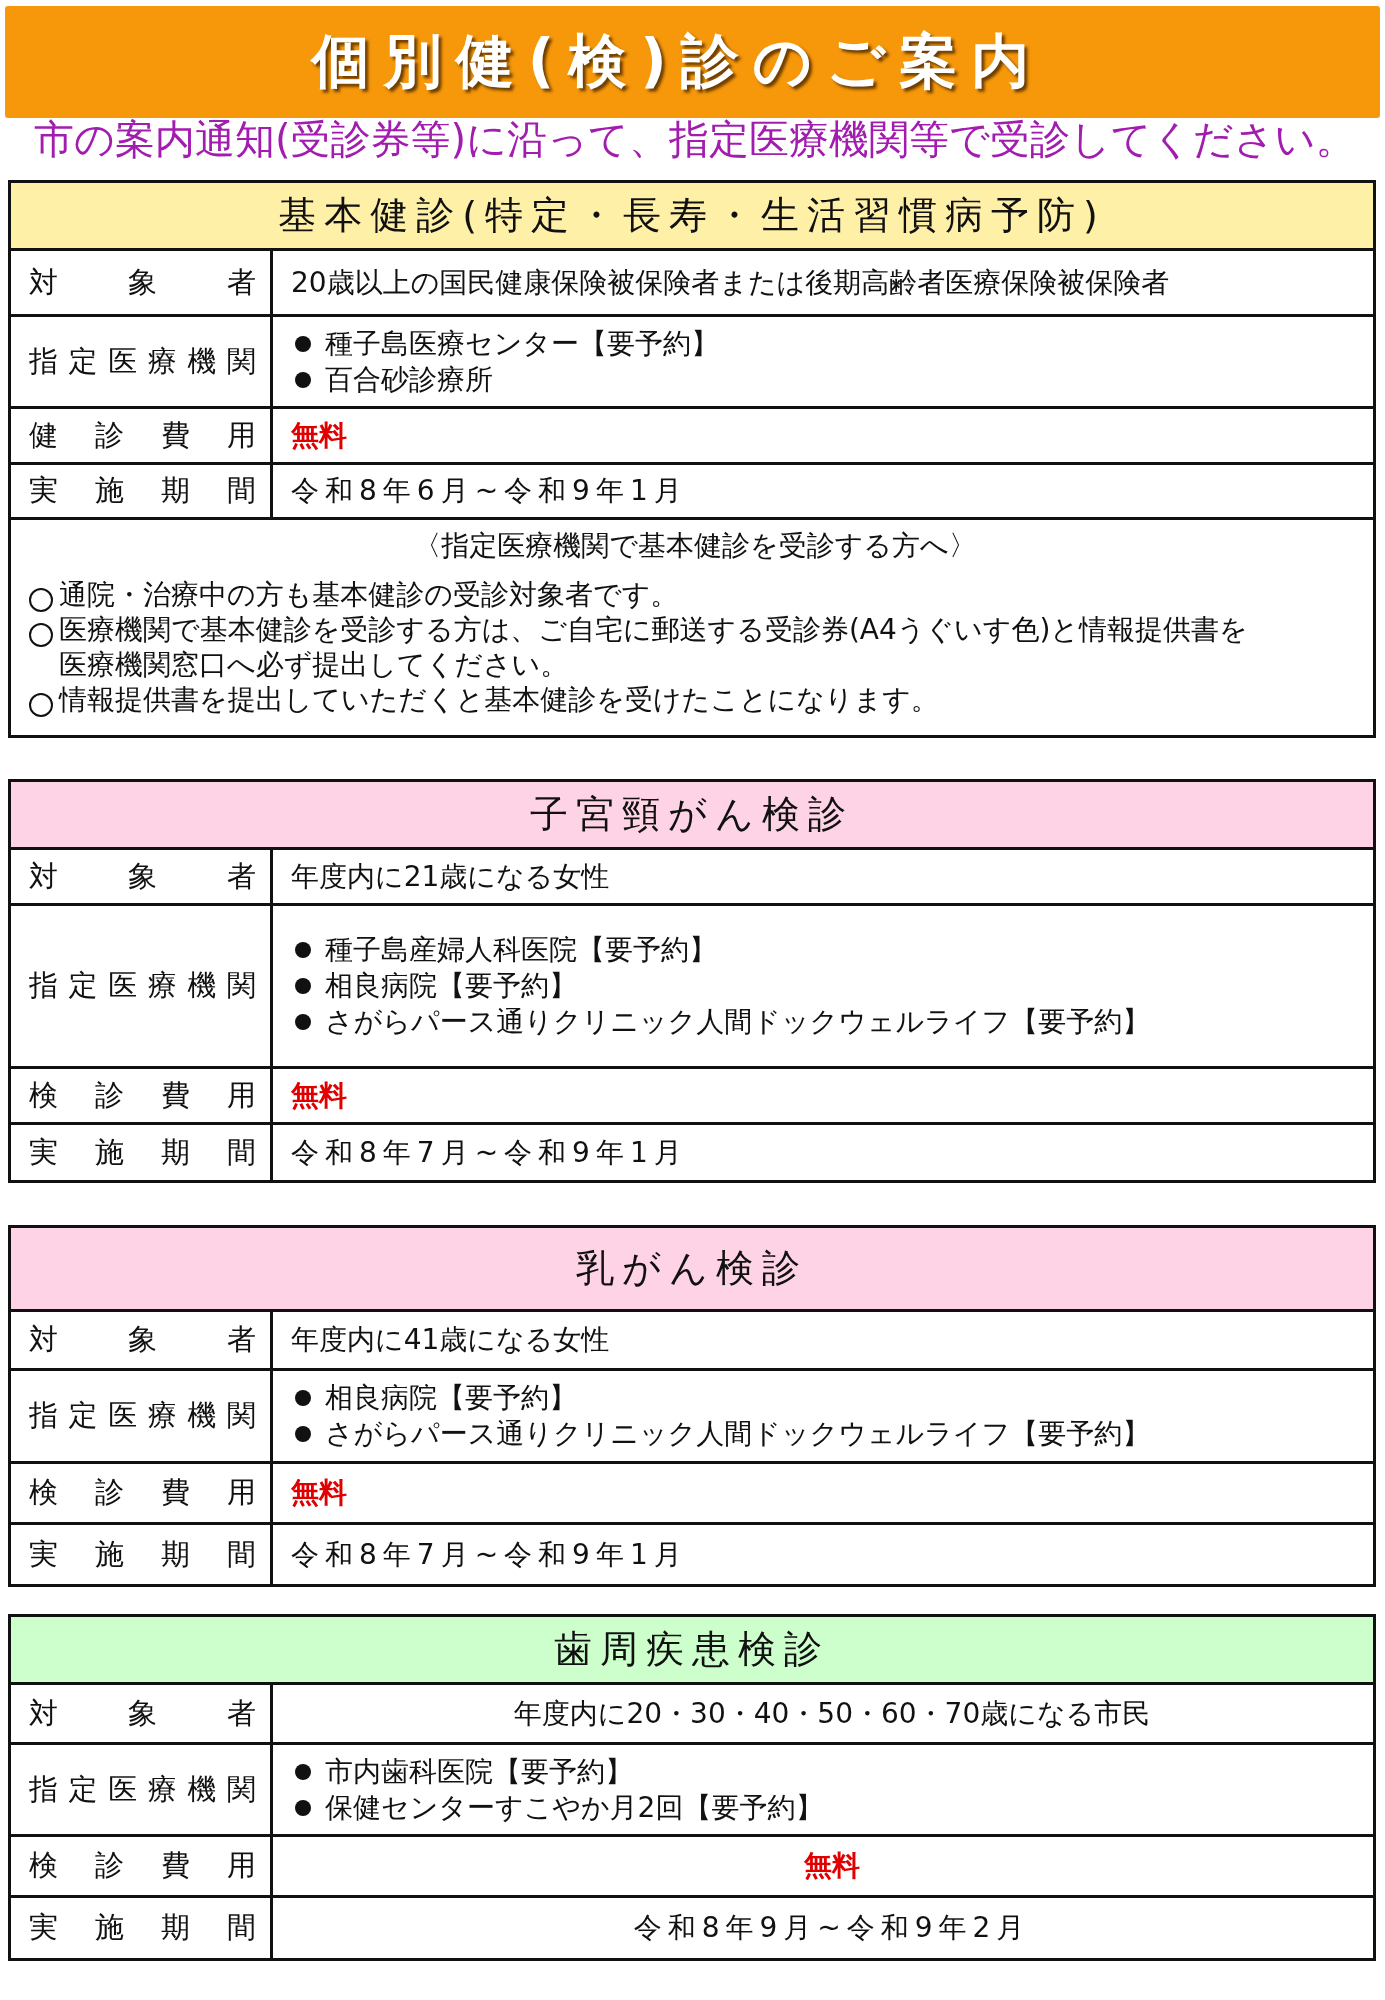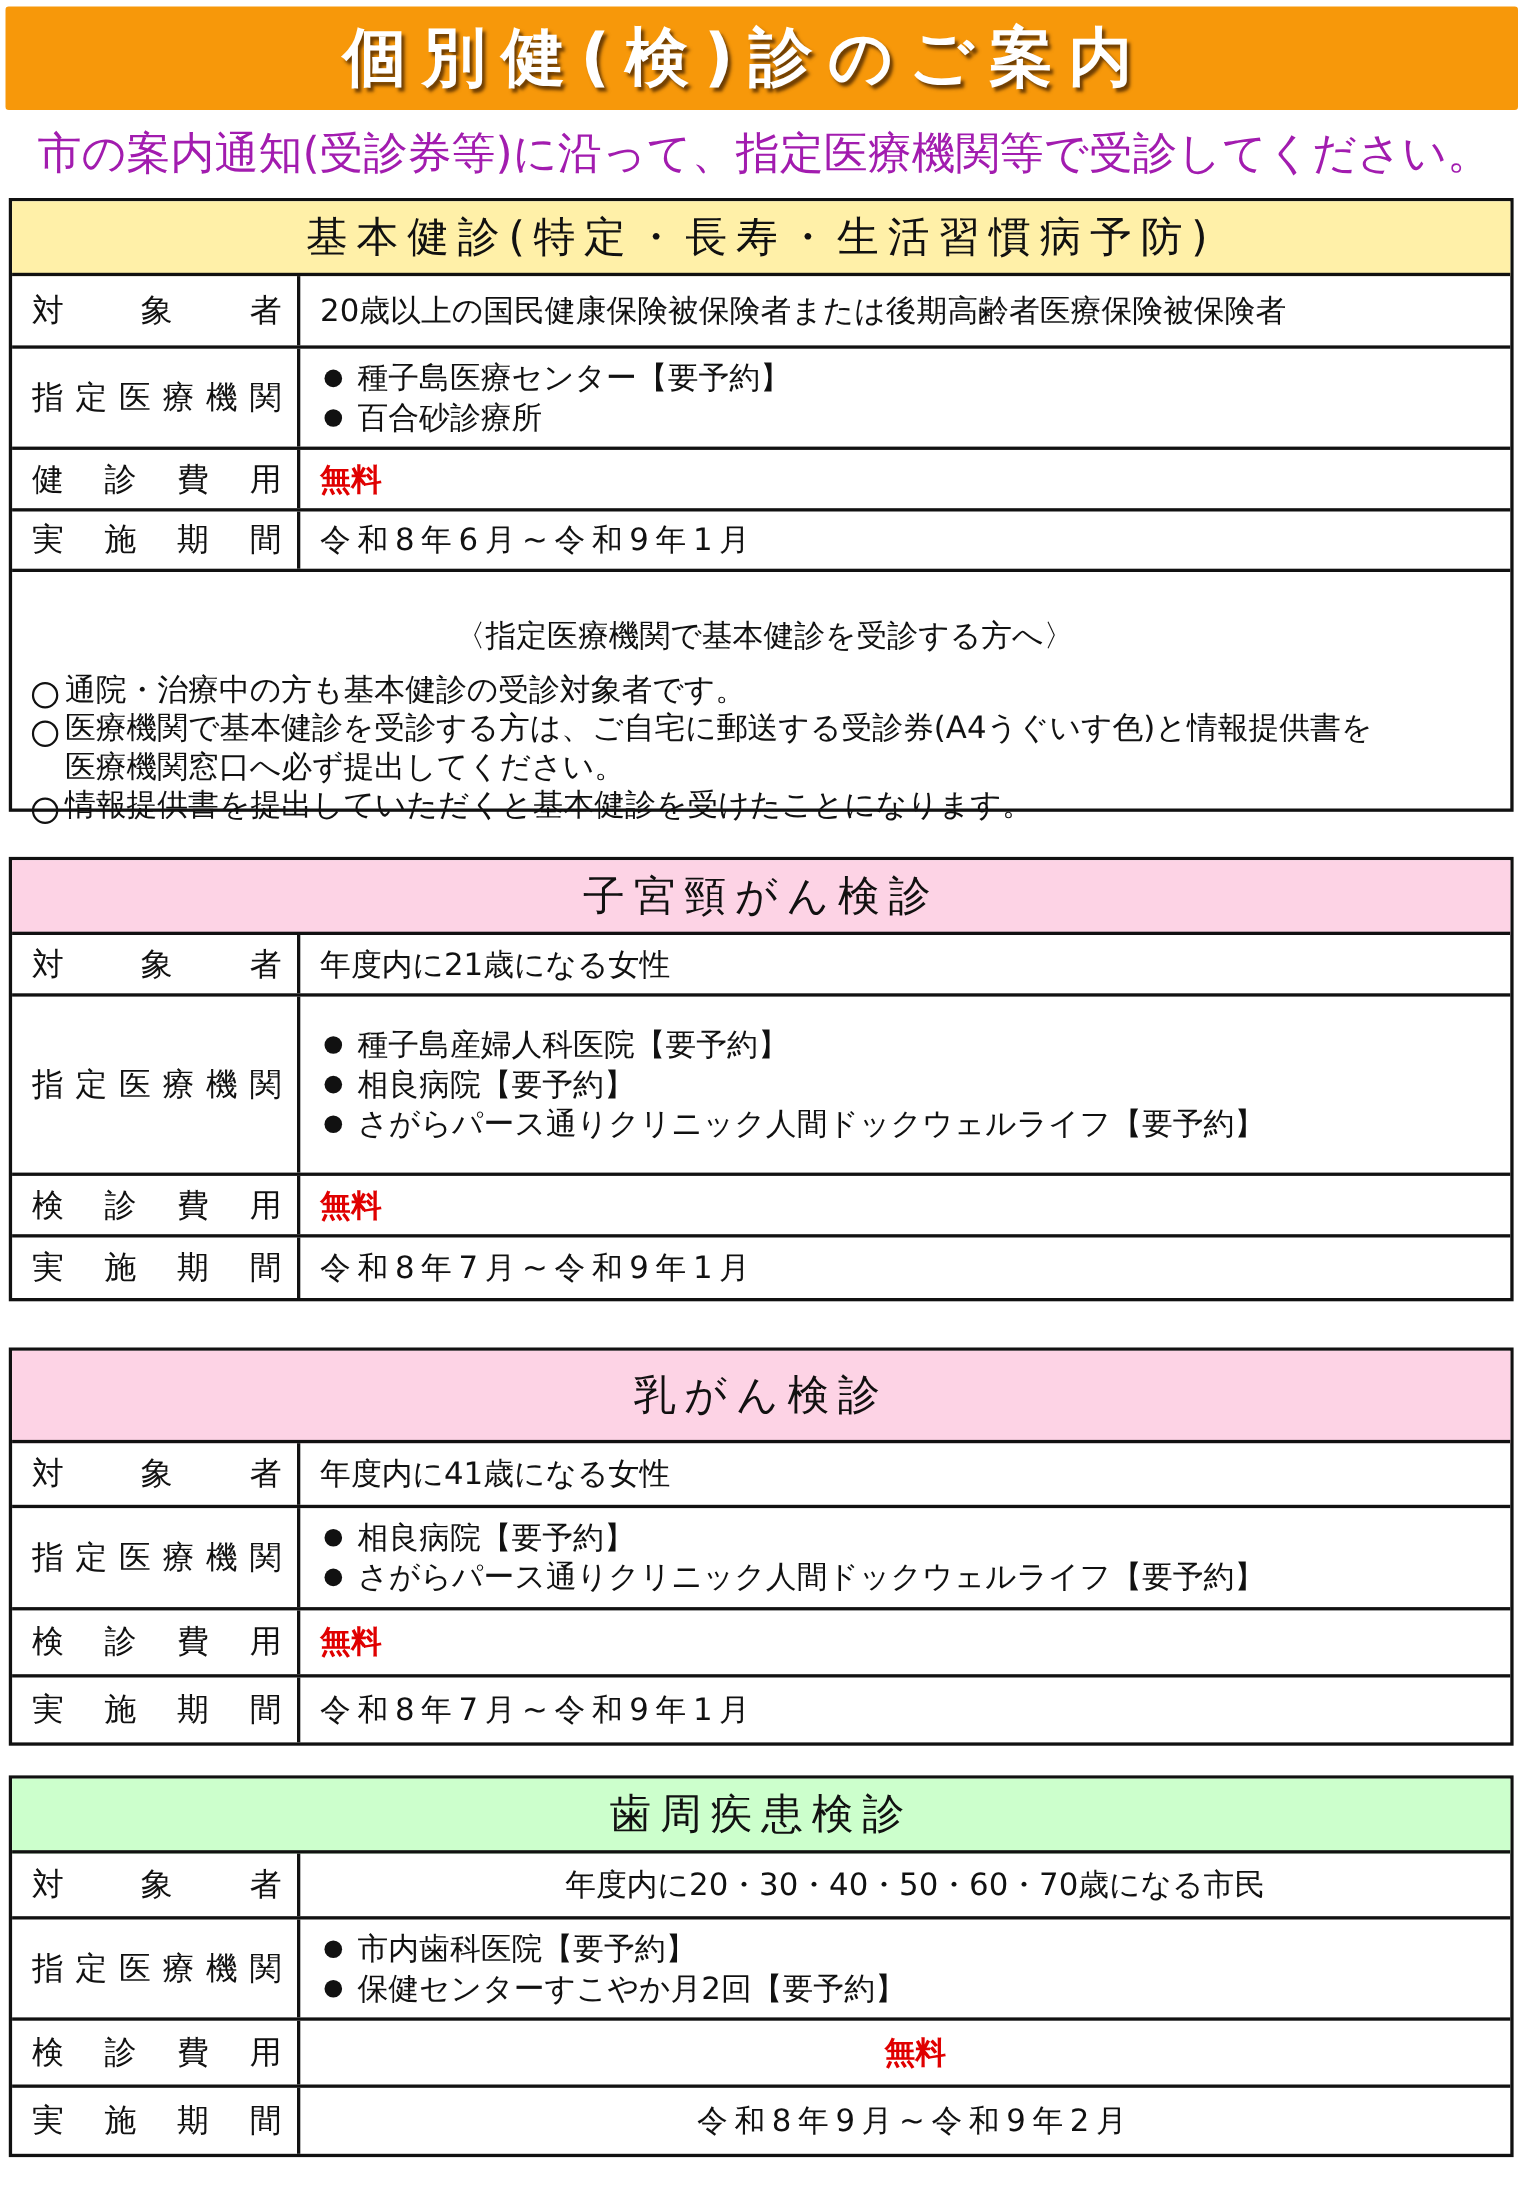--- a/index.html
+++ b/index.html
@@ -1,20 +1,20 @@
 <!DOCTYPE html>
 <html><head>
 <meta charset="utf-8">
 <style>
   * { box-sizing: border-box; margin: 0; padding: 0; }
   html, body { width: 1385px; height: 2000px; background: #ffffff; overflow: hidden; }
   body { position: relative; font-family: "DejaVu Sans", "Liberation Sans", sans-serif; color: #111; }
 
   .banner {
-    position: absolute; left: 5px; top: 6px; width: 1375px; height: 94px;
+    position: absolute; left: 5px; top: 6px; width: 1375px; height: 112px;
     background: #F7980A; border-radius: 3px;
     display: flex; align-items: center; justify-content: center;
   }
   .banner-title {
     color: #ffffff; font-size: 58px; font-weight: bold; letter-spacing: 14px;
     text-shadow: 3px 3px 3px rgba(60,30,0,0.75);
     margin-left: -30px;
   }
   .intro {
     position: absolute; left: 34px; top: 112px; font-size: 40px; color: #a21caf;
@@ -43,21 +43,21 @@
     padding-left: 18px; font-size: 28px; line-height: 36px; white-space: nowrap;
   }
   .value.spaced { letter-spacing: 6px; }
   .free { color: #E00000; font-weight: bold; }
   .bullet-item { display: flex; align-items: center; }
   .bullet-dot {
     display: inline-block; width: 16px; height: 16px; border-radius: 50%;
     background: #111; margin-right: 14px; margin-left: 4px;
   }
 
-  .notes { padding: 8px 12px 20px 18px; font-size: 28px; line-height: 35px; margin-top: 32px; }
+  .notes { padding: 8px 12px 20px 18px; font-size: 28px; line-height: 35px; }
   .notes-heading { text-align: center; margin-bottom: 14px; }
   .note-line { display: flex; white-space: nowrap; align-items: flex-end; }
   .note-mark {
     display: inline-block; width: 24px; height: 24px; border: 2px solid #111; border-radius: 50%;
     margin-top: 6px; margin-right: 6px; flex: 0 0 24px;
   }
   .note-indent { padding-left: 30px; }
 </style>
 </head>
 <body>

